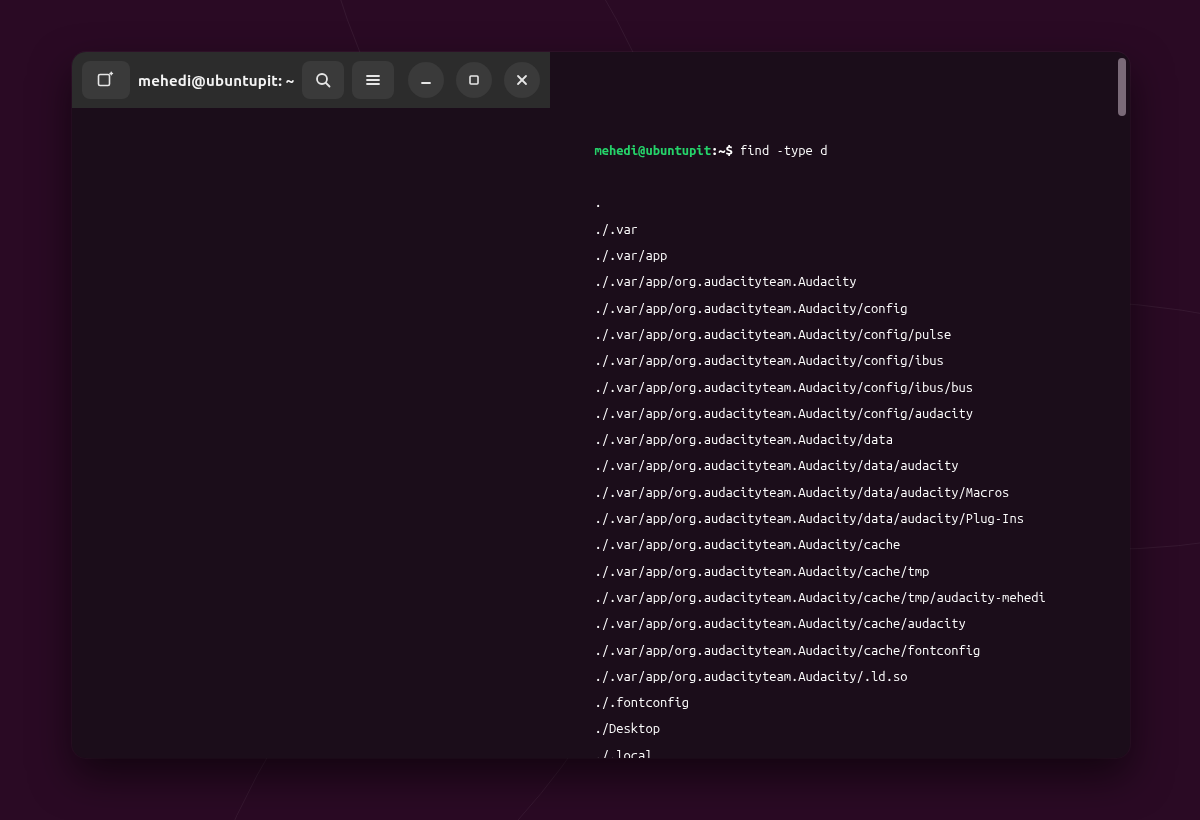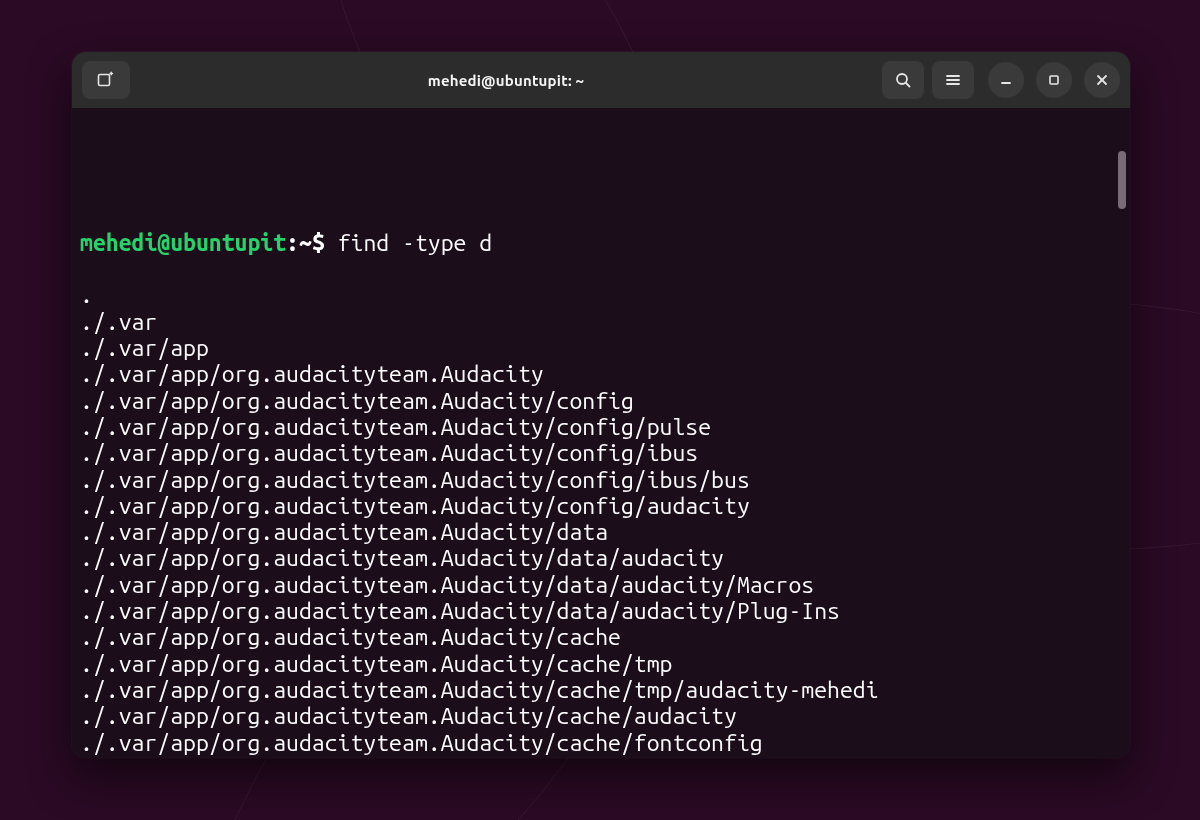--- a/index.html
+++ b/index.html
@@ -21,23 +21,22 @@
   .arc3 { width: 1800px; height: 1800px; left: 150px;  top: 300px; }
 
   .window {
     position: absolute;
     left: 72px; top: 52px;
     width: 1058px; height: 706px;
     background: #1b0d1a;
     border-radius: 14px;
     box-shadow: 0 18px 40px rgba(0,0,0,0.55), 0 0 0 1px rgba(255,255,255,0.04);
     display: flex;
-    flex-direction: column;
+    flex-direction: row;
     overflow: hidden;
-    gap: 37px;
   }
 
   .titlebar {
     height: 56px;
     background: #2c2c2c;
     display: flex;
     align-items: center;
     padding: 0 10px;
     gap: 8px;
     color: #efefef;
@@ -73,25 +72,26 @@
     background: #3a3a3a;
     display: flex; align-items: center; justify-content: center;
     color: #e6e6e6;
   }
   .ctrl-group { display: flex; gap: 12px; margin-left: 6px; }
 
   .term-body {
     position: relative;
     flex: 1;
     padding: 6px 6px 6px 8px;
-    font-size: 23px;
+    font-size: 13px;
     line-height: 26.3px;
     color: #ffffff;
     white-space: pre;
     overflow: hidden;
+    margin-left: 36px;
   }
   .prompt-user { color: #25d36a; font-weight: 700; }
   .prompt-path { color: #ffffff; font-weight: 700; }
   .prompt-sep  { color: #ffffff; font-weight: 700; }
 
   .scrollbar {
     position: absolute;
     right: 4px; top: 6px;
     width: 8px; height: 58px;
     background: #7a6a78;

